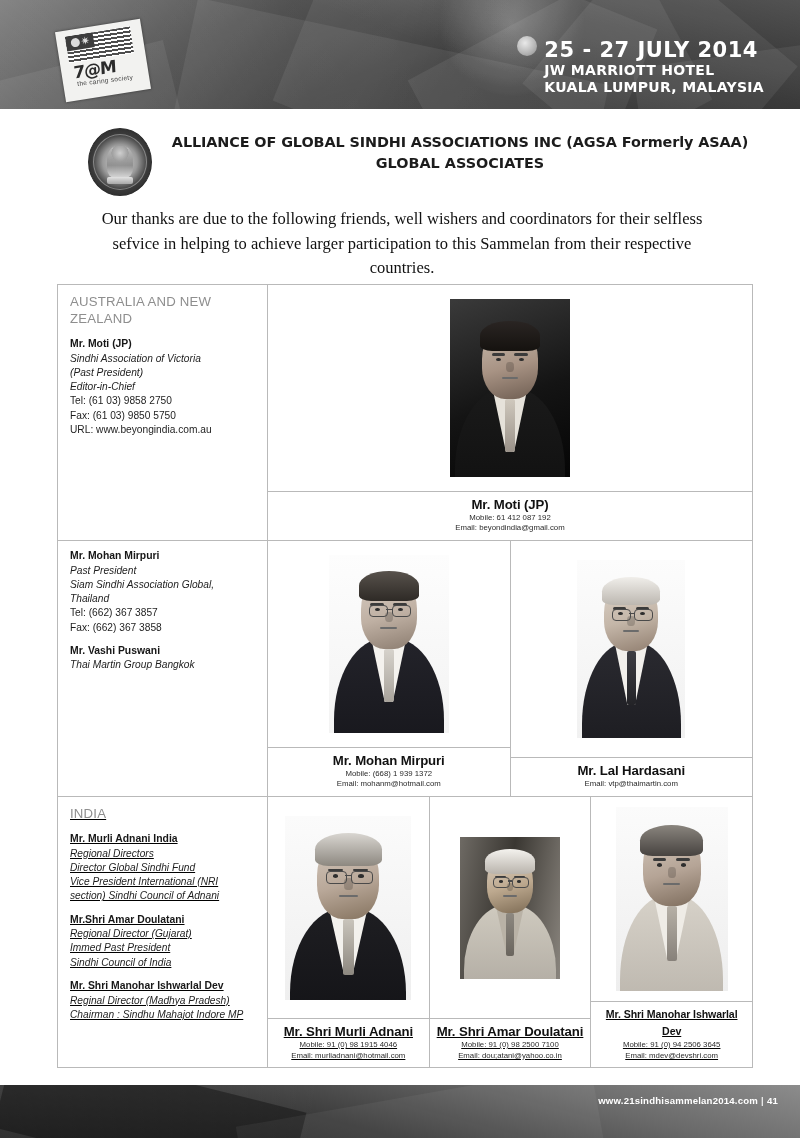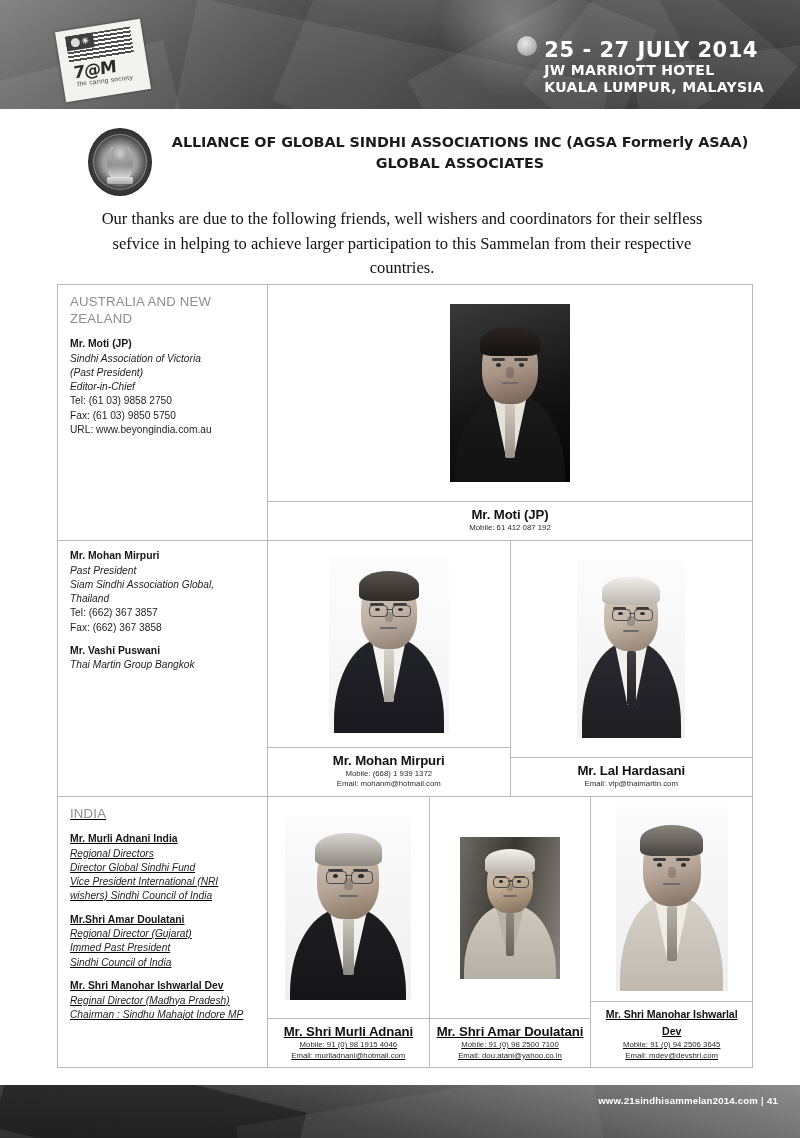--- a/index.html
+++ b/index.html
@@ -211,20 +211,21 @@
       <div class="eye" style="left:46px;top:59.264px;width:5.04px;height:3.3264px;"></div>
       <div class="eye" style="left:68.96000000000001px;top:59.264px;width:5.04px;height:3.3264px;"></div>
       <div class="nose" style="left:56.08px;top:62.96px;width:7.840000000000001px;height:10.3488px;"></div>
       <div class="mouth" style="left:51.6px;top:77.744px;width:16.8px;height:2.2176px;"></div>
 
     </div>
             </div>
         <div class="cap">
           <div class="cap-name">Mr. Moti (JP)</div>
           <div class="cap-line">Mobile: 61 412 087 192</div>
+              <div class="cap-line">Email: beyondindia@gmail.com</div>
         </div>
       </div>
         </div>
     </div>
     <div class="sec" style="min-height:255px;">
       <div class="sec-left">
           <div class="person-blk">
             <div class="p-name">Mr. Mohan Mirpuri</div>
             <div class="p-ital">Past President</div>
             <div class="p-ital">Siam Sindhi Association Global,</div>
@@ -300,21 +301,21 @@
         </div>
     </div>
     <div class="sec" style="min-height:258px;text-decoration:underline;">
       <div class="sec-left">
           <div class="region">INDIA</div>
           <div class="person-blk">
             <div class="p-name">Mr. Murli Adnani India</div>
             <div class="p-ital">Regional Directors</div>
             <div class="p-ital">Director Global Sindhi Fund</div>
             <div class="p-ital">Vice President International (NRI</div>
-            <div class="p-ital">wishers) Sindhi Council of India</div>
+            <div class="p-ital">section) Sindhi Council of Adnani</div>
           </div>
           <div class="person-blk">
             <div class="p-name">Mr.Shri Amar Doulatani</div>
             <div class="p-ital">Regional Director (Gujarat)</div>
             <div class="p-ital">Immed Past President</div>
             <div class="p-ital">Sindhi Council of India</div>
           </div>
           <div class="person-blk">
             <div class="p-name">Mr. Shri Manohar Ishwarlal Dev</div>
             <div class="p-ital">Reginal Director (Madhya Pradesh)</div>

